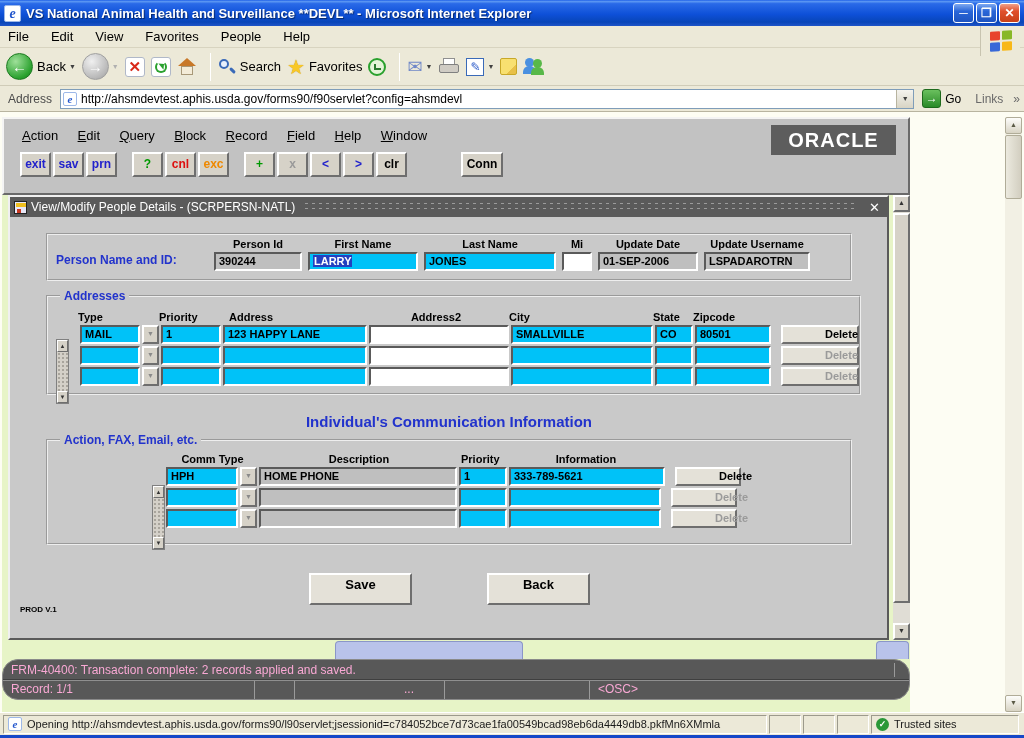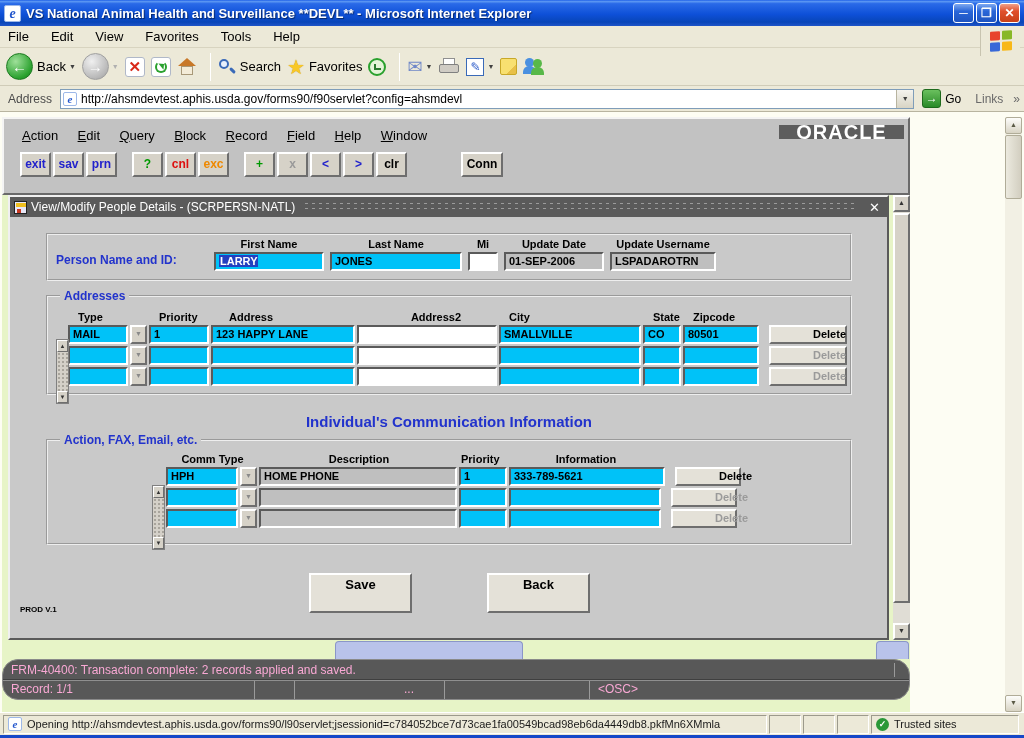--- a/index.html
+++ b/index.html
@@ -87,21 +87,21 @@
   .topframe { position:absolute; left:0; top:0; width:908px; height:78px; background:#c2c2c2;
     border:2px solid; border-color:#f4f4f4 #6a6a6a #6a6a6a #f4f4f4; }
   .forms-menu { padding:7px 0 0 18px; }
   .forms-menu .fmitem { display:inline-block; font-size:13px; color:#000; margin-right:15px; }
   .forms-menu .fmitem::first-letter { text-decoration:underline; }
   .forms-tb { position:absolute; left:16px; top:33px; display:flex; align-items:center; }
   .fbtn { width:31px; height:25px; background:#d6d2c8; border:2px solid; border-color:#fff #6e6e6e #6e6e6e #fff;
     font:bold 12px "Liberation Sans",sans-serif; text-align:center; line-height:20px; margin-right:2px; }
   .fbtn.g1 { margin-left:13px; }
   .fbtn.conn { width:42px; margin-left:52px; color:#000; }
-  .oracle-box { position:absolute; right:4px; top:6px; width:125px; height:14px; background:#5d5d5d;
+  .oracle-box { position:absolute; right:12px; top:6px; width:125px; height:30px; background:#5d5d5d;
     color:#fff; display:flex; align-items:center; justify-content:center;
     font:bold 20px "Liberation Sans",sans-serif; letter-spacing:1px; }
 
   
   .mdi { position:absolute; left:6px; top:78px; width:881px; height:445px; background:#c9c9c9;
     border:2px solid; border-color:#f0f0f0 #5a5a5a #5a5a5a #f0f0f0; }
   .mdi-title { height:20px; background:#5a5a5a; display:flex; align-items:center; padding:0 4px; }
   .mdi-icon { width:13px; height:13px; background:#e8e8f8; border:1px solid #222; position:relative; margin-right:4px; }
   .mdi-icon i { position:absolute; left:1px; top:1px; width:10px; height:4px; background:#f0c020; }
   .mdi-icon b { position:absolute; left:2px; top:7px; width:4px; height:4px; background:#c83820; }
@@ -122,21 +122,21 @@
 
   .person-panel { position:absolute; left:36px; top:16px; width:806px; height:48px;
     border:2px groove #eeeeee; display:flex; padding:2px 4px 0 8px; }
   .pp-label { width:158px; padding-top:16px; }
   .pcol { display:flex; flex-direction:column; margin-right:6px; }
   .pcol .hdr { text-align:center; height:15px; line-height:15px; }
 
   fieldset.grp { position:absolute; border:2px groove #eeeeee; }
   fieldset.grp legend { margin-left:12px; padding:0 4px; }
   .addr-grp { left:36px; top:72px; width:806px; height:106px; }
-  .row { display:flex; margin-left:20px; margin-top:2px; }
+  .row { display:flex; margin-left:32px; margin-top:2px; }
   .cell { margin-right:2px; }
   .drop-btn { width:17px; height:19px; background:#d6d2c8; border:2px solid; border-color:#fff #6e6e6e #6e6e6e #fff;
     font-size:7px; color:#8a8a8a; text-align:center; line-height:14px; }
   .del-btn { height:19px; background:#e4e1d8; border:2px solid; border-color:#fff #6e6e6e #6e6e6e #fff;
     font:bold 11px "Liberation Sans",sans-serif; text-align:center; line-height:15px; margin-left:8px;padding-left:42px; }
   .del-btn.disabled { color:#9a9a9a; }
   .hrow { display:flex; margin-left:28px; margin-top:8px; }
   .hrow .hdr { padding-left:2px; }
   .vscroll { position:absolute; width:13px; background:#d4d0c8; border:1px solid #808080; }
   .vs-btn { height:12px; background:#d6d2c8; border:1px solid; border-color:#fff #6e6e6e #6e6e6e #fff;
@@ -144,21 +144,21 @@
   .vs-track { height:calc(100% - 24px); background-image:radial-gradient(#a8a49c .8px, transparent 1px); background-size:4px 4px; }
   .addr-scroll { left:8px; top:36px; height:65px; }
   .comm-scroll { left:104px; top:38px; height:65px; }
 
   .comm-title { position:absolute; left:36px; top:196px; width:806px; text-align:center;
     color:#2233cc; font:bold 15px "Liberation Sans",sans-serif; }
   .comm-grp { left:36px; top:216px; width:806px; height:112px; }
   .comm-grp .hrow { margin-left:118px; margin-top:6px; }
   .comm-grp .row { margin-left:118px; }
 
-  .bigbtn { position:absolute; width:103px; height:40px; background:#e4e1d8; border:2px solid; border-color:#fff #6e6e6e #6e6e6e #fff;
+  .bigbtn { position:absolute; width:103px; height:32px; background:#e4e1d8; border:2px solid; border-color:#fff #6e6e6e #6e6e6e #fff;
     font:bold 13px "Liberation Sans",sans-serif; text-align:center; line-height:20px; }
   .prod { position:absolute; left:10px; top:388px; font:bold 8px "Liberation Sans",sans-serif; color:#000; }
 
   
   .applet-scroll { position:absolute; left:891px; top:78px; width:17px; height:445px; background:#e0ddd5; }
   .as-btn { height:17px; background:#d6d2c8; border:2px solid; border-color:#fff #6e6e6e #6e6e6e #fff;
     font-size:7px; text-align:center; line-height:12px; color:#333; }
   .as-thumb { position:absolute; left:0; top:18px; width:17px; height:390px; background:#d6d2c8; border:2px solid; border-color:#fff #6e6e6e #6e6e6e #fff; }
   .as-down { position:absolute; left:0; bottom:0; width:17px; }
 
@@ -204,21 +204,21 @@
     <span class="winbtn">❐</span>
     <span class="winbtn close">✕</span>
   </span>
 </div>
 
 <div class="menubar">
   <span class="mitem">File</span>
   <span class="mitem">Edit</span>
   <span class="mitem">View</span>
   <span class="mitem">Favorites</span>
-  <span class="mitem">Tools</span>
+  <span class="mitem">People</span>
   <span class="mitem">Help</span>
   <span class="winflag-box">
     <span class="winflag">
         <span style="background:#e8442c"></span>
         <span style="background:#88b828"></span>
         <span style="background:#3868d8"></span>
         <span style="background:#f8b818"></span>
       </span>
   </span>
 </div>
@@ -350,20 +350,24 @@
             <b></b>
           </span>
         <span class="ttl">View/Modify People Details - (SCRPERSN-NATL)</span>
         <span class="mdi-dots"></span>
         <span class="mdi-close">✕</span>
       </div>
       <div class="mdi-body">
 
         <div class="person-panel">
           <div class="pp-label bluelabel">Person Name and ID:</div>
+          <div class="pcol" style="width:88px">
+            <span class="hdr">Person Id</span>
+            <span class="fld f-gray">390244</span>
+          </div>
           <div class="pcol" style="width:110px">
             <span class="hdr">First Name</span>
             <span class="fld f-cyan"><span class="sel">LARRY</span></span>
           </div>
           <div class="pcol" style="width:132px">
             <span class="hdr">Last Name</span>
             <span class="fld f-cyan">JONES</span>
           </div>
           <div class="pcol" style="width:30px">
             <span class="hdr">Mi</span>

